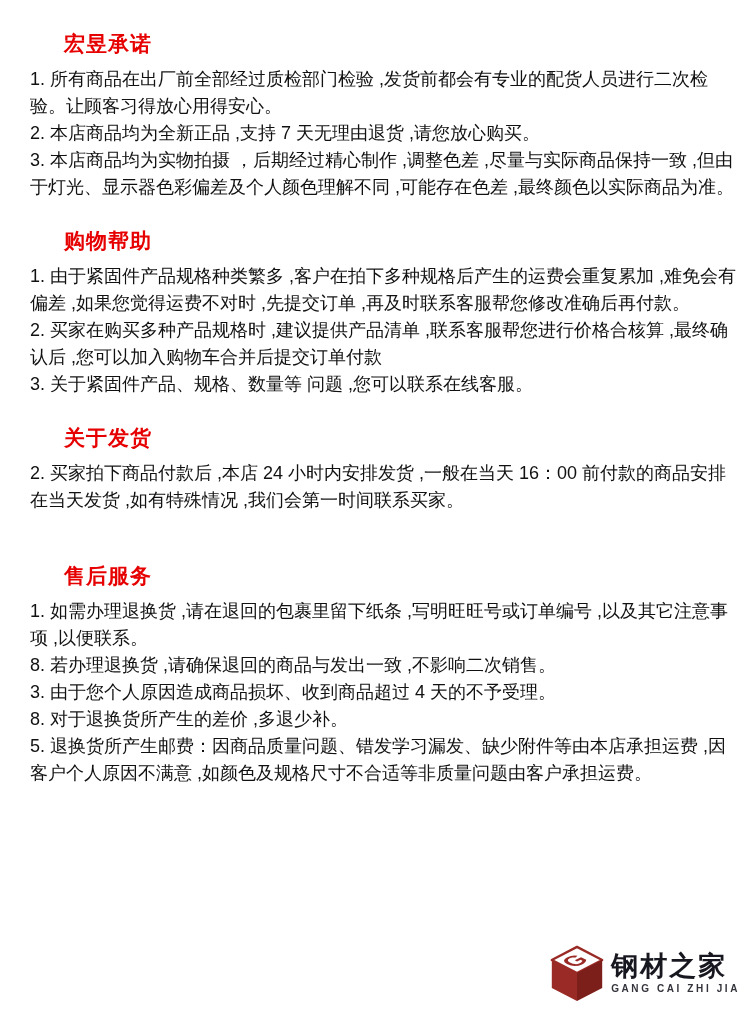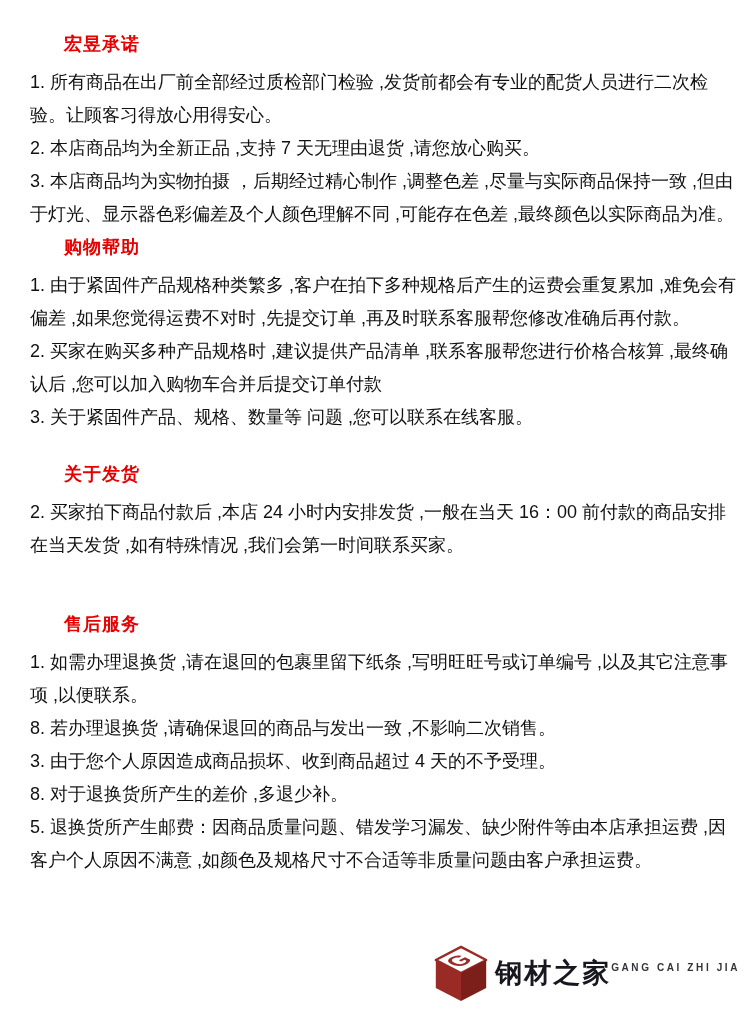--- a/index.html
+++ b/index.html
@@ -7,50 +7,50 @@
     width:750px;height:1014px;
     background:#ffffff;
     font-family:"Liberation Sans","DejaVu Sans",sans-serif;
     color:#111111;
     position:relative;
     overflow:hidden;
   }
   .page{width:750px;height:1014px;position:relative;}
   section{display:block;}
   .sec-title{
-    font-size:18px;
+    font-size:21px;
     font-weight:bold;
     color:#e60000;
     margin:0 0 6px 64px;
     line-height:32px;
     letter-spacing:1px;
   }
   .sec-body{margin:0 12px 0 30px;}
   .sec-body p{
     margin:0;
     font-size:18px;
-    line-height:33px;
+    line-height:27px;
     color:#111111;
     text-align:left;
     word-break:break-all;
   }
   .s1{padding-top:28px;}
-  .s2{}
+  .s2{margin-top:24px;}
   .s3{margin-top:24px;}
   .s4{margin-top:46px;}
   .logo{
     position:absolute;
     right:10px;
     top:944px;
     display:flex;
     align-items:center;
     gap:6px;
   }
   .logo-icon{width:56px;height:58px;flex:0 0 auto;}
-  .logo-text{display:flex;justify-content:center;}
+  .logo-text{display:flex;flex-direction:column;justify-content:center;}
   .brand-cn{
     font-size:27px;
     font-weight:bold;
     color:#17171f;
     line-height:28px;
     letter-spacing:2px;
   }
   .brand-en{
     font-size:10px;
     font-weight:bold;

